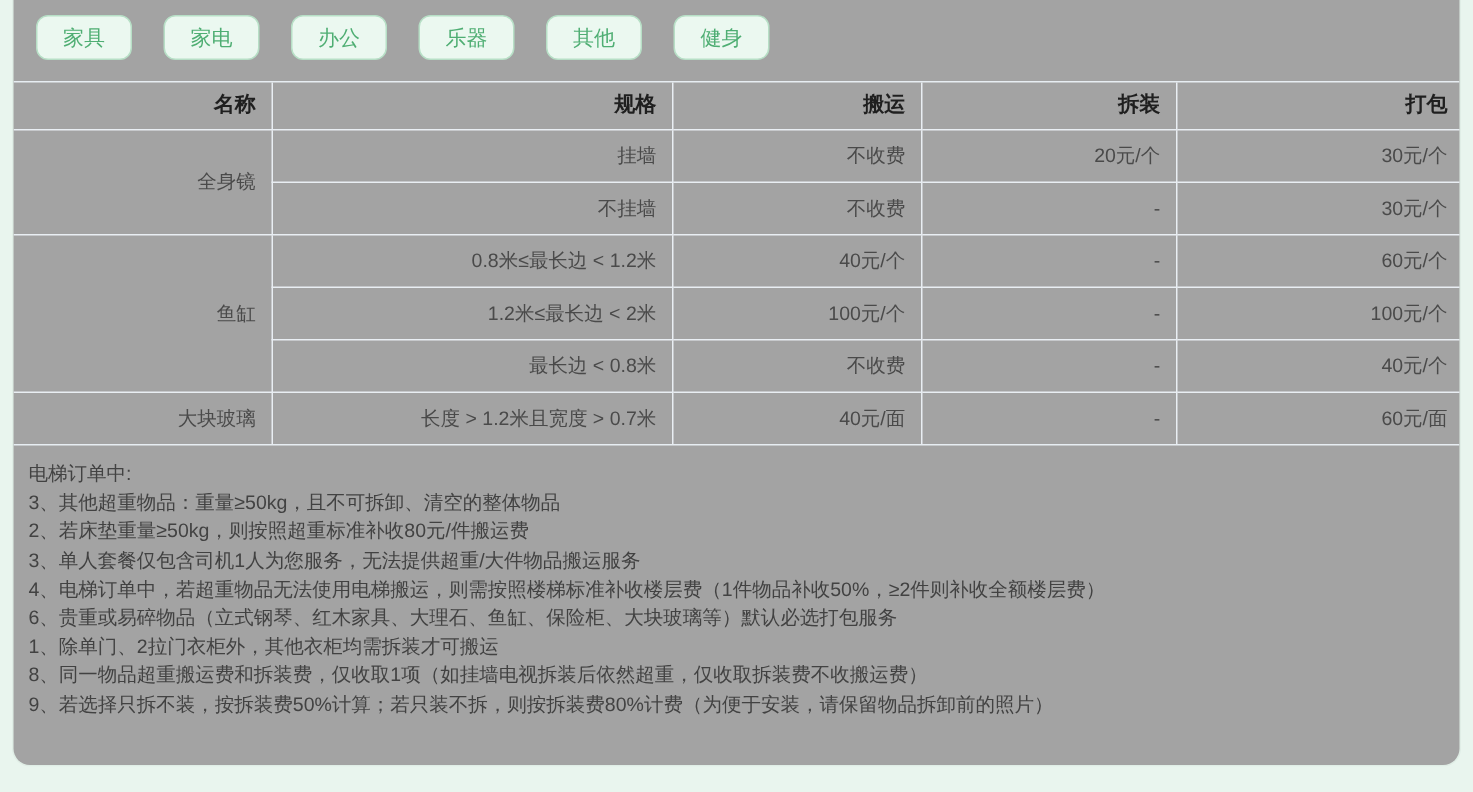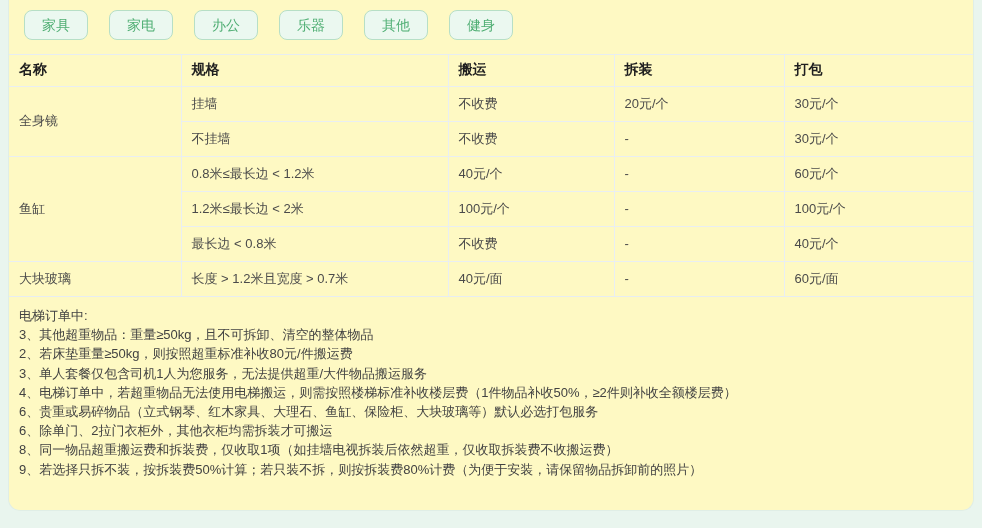--- a/index.html
+++ b/index.html
@@ -6,21 +6,21 @@
   html, body {
     width: 982px; height: 528px;
     background: #e9f5ee;
     font-family: "Liberation Sans", "DejaVu Sans", sans-serif;
     overflow: hidden;
   }
   .card {
     margin: 0 8px;
     width: 966px;
     height: 511px;
-    background: #fef9c3;
+    background: #a3a3a3;
     border: 1px solid #e0eee6;
     border-top: none;
     border-radius: 0 0 12px 12px;
     overflow: hidden;
   }
   
   .tabs {
     display: flex;
     gap: 21px;
     padding: 10px 14px 14px 15px;
@@ -49,21 +49,21 @@
     border-bottom: 1px solid #e7edf2;
   }
   table {
     width: 100%;
     border-collapse: collapse;
     border-style: hidden; 
     table-layout: fixed;
   }
   th, td {
     border: 1px solid #e9eef3;
-    text-align: left;
+    text-align: right;
     padding: 0 10px;
     font-weight: normal;
     overflow: hidden;
     white-space: nowrap;
   }
   th {
     height: 31px;
     font-size: 14px;
     font-weight: bold;
     color: #1f1f1f;
@@ -160,18 +160,18 @@
     </table>
   </div>
 
   <div class="notes">
     <div>电梯订单中:</div>
     <div>3、其他超重物品：重量≥50kg，且不可拆卸、清空的整体物品</div>
     <div>2、若床垫重量≥50kg，则按照超重标准补收80元/件搬运费</div>
     <div>3、单人套餐仅包含司机1人为您服务，无法提供超重/大件物品搬运服务</div>
     <div>4、电梯订单中，若超重物品无法使用电梯搬运，则需按照楼梯标准补收楼层费（1件物品补收50%，≥2件则补收全额楼层费）</div>
     <div>6、贵重或易碎物品（立式钢琴、红木家具、大理石、鱼缸、保险柜、大块玻璃等）默认必选打包服务</div>
-    <div>6、除单门、2拉门衣柜外，其他衣柜均需拆装才可搬运</div>
+    <div>1、除单门、2拉门衣柜外，其他衣柜均需拆装才可搬运</div>
     <div>8、同一物品超重搬运费和拆装费，仅收取1项（如挂墙电视拆装后依然超重，仅收取拆装费不收搬运费）</div>
     <div>9、若选择只拆不装，按拆装费50%计算；若只装不拆，则按拆装费80%计费（为便于安装，请保留物品拆卸前的照片）</div>
   </div>
 
 </div>
 
 </body></html>

